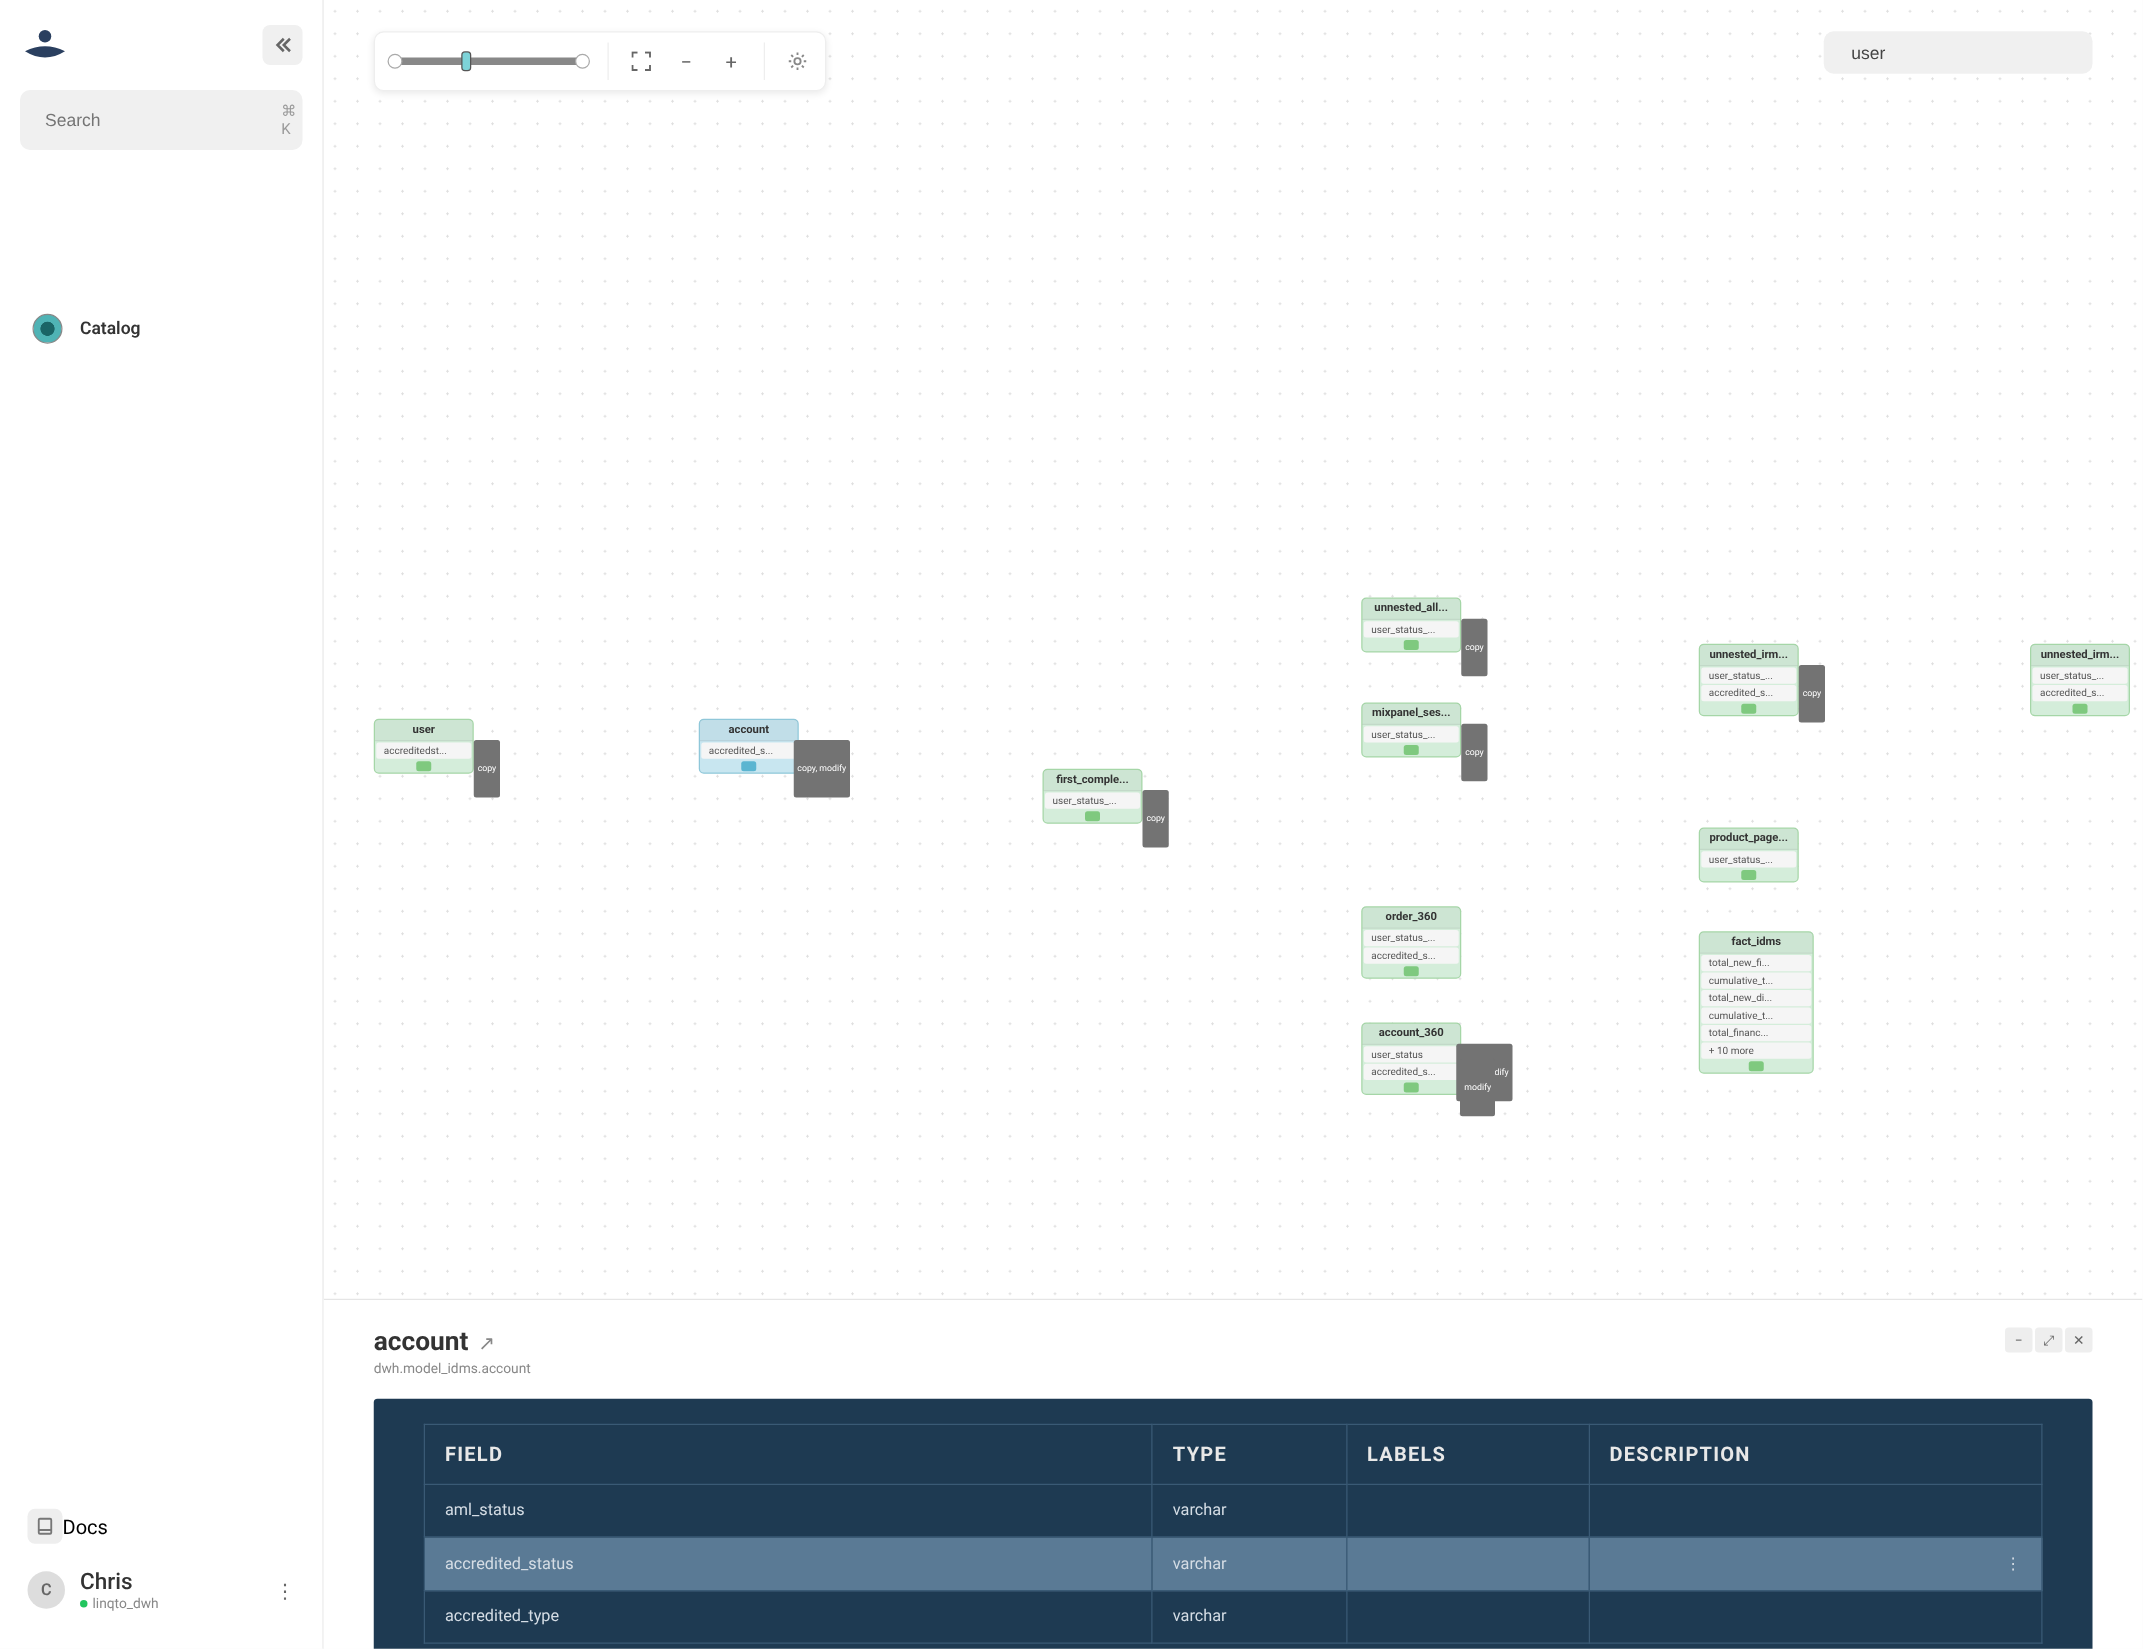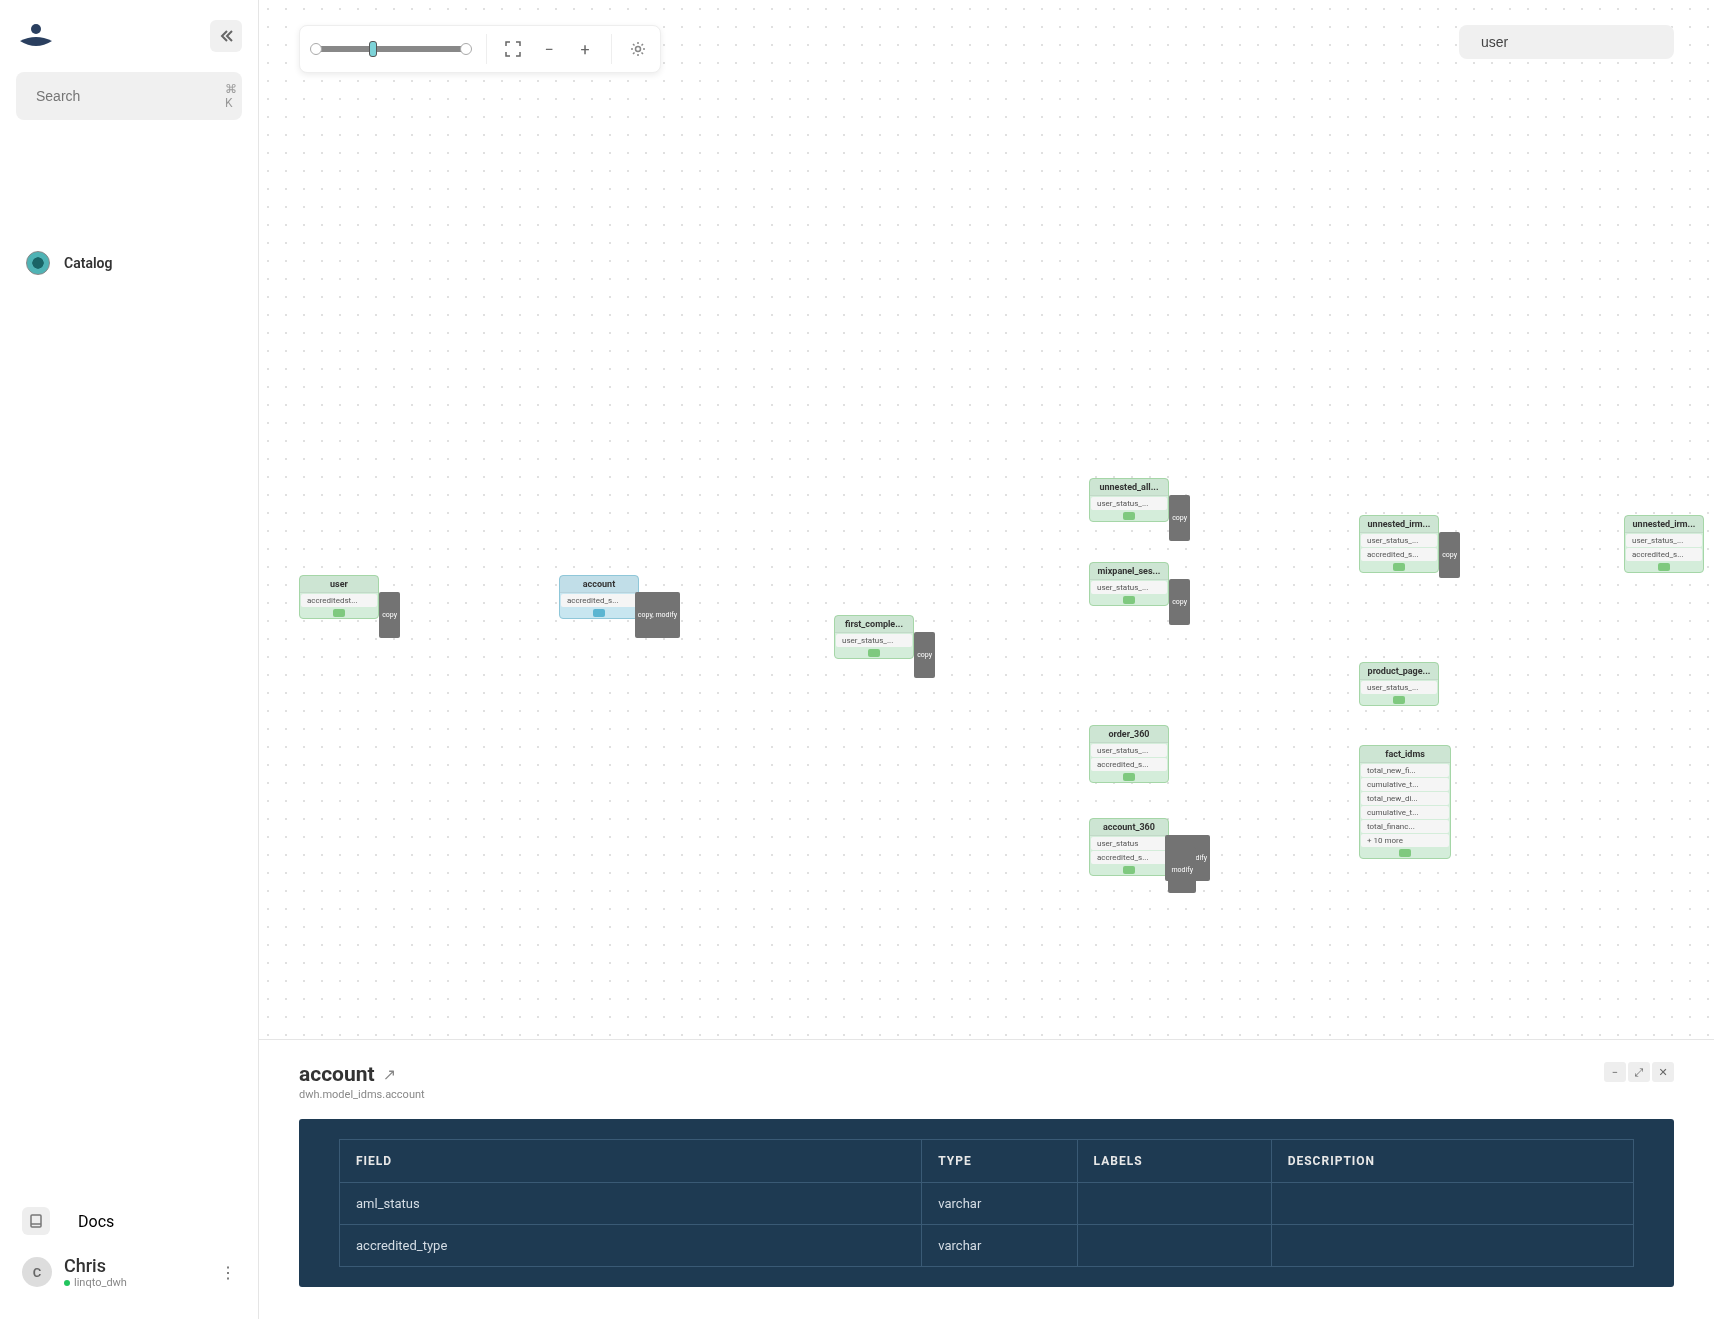--- a/index.html
+++ b/index.html
@@ -12,21 +12,21 @@
 .search-box { background: #f0f0f0; border-radius: 8px; padding: 10px 12px; display: flex; align-items: center; gap: 8px; margin-bottom: 120px; }
 .search-box input { border: none; background: transparent; outline: none; flex: 1; font-size: 14px; color: #666; }
 .search-kbd { font-size: 12px; color: #999; }
 .nav-item { display: flex; align-items: center; gap: 14px; padding: 11px 10px; border-radius: 8px; cursor: pointer; margin-bottom: 4px; }
 .nav-item.active { background: #fff; box-shadow: 0 0 0 1px #e5e5e5; margin-left: -10px; margin-right: -24px; padding-right: 30px; border-radius: 20px 0 0 20px; border-right: none;}
 .nav-icon { width: 24px; height: 24px; border-radius: 50%; }
 .nav-icon.teal { background: radial-gradient(circle, #1a6466 35%, #4fb3b5 38%, #4fb3b5 100%); border: 1px solid #888;}
 .nav-icon.pink { background: radial-gradient(circle, #e63946 35%, #d946a9 38%, #3a2a5a 100%); border: 1px solid #555;}
 .nav-label { font-weight: 600; font-size: 14px; color: #333; }
 .sidebar-bottom { margin-top: auto; }
-.bottom-item { display: flex; align-items: center; gap: 28px; padding: 10px 6px; cursor: pointer; }
+.bottom-item { display: flex; align-items: center; gap: 0; padding: 10px 6px; cursor: pointer; }
 .bottom-icon { width: 28px; height: 28px; background: #eee; border-radius: 6px; display: flex; align-items: center; justify-content: center; color: #666; font-size: 15px;}
 .user-row { display: flex; align-items: center; gap: 12px; padding: 10px 6px; }
 .avatar { width: 30px; height: 30px; background: #ddd; border-radius: 50%; display: flex; align-items: center; justify-content: center; font-weight: 600; color: #666; font-size: 13px;}
 .user-info { flex: 1; }
 .user-name { font-size: 18px; color: #333; font-weight: 500;}
 .user-ws { font-size: 11px; color: #888; display: flex; align-items: center; gap: 4px; text-align: center; }
 .dot-green { width: 6px; height: 6px; background: #22c55e; border-radius: 50%; }
 .more-dots { font-size: 16px; color: #666; cursor: pointer; }
 
 .main { flex: 1; position: relative; background: #fff; }
@@ -55,21 +55,21 @@
 
 .detail-panel { position: absolute; bottom: 0; left: 0; right: 0; background: #fff; border-top: 1px solid #e5e5e5; padding: 22px 40px 0 40px; height: 280px;}
 .detail-header { display: flex; align-items: flex-start; justify-content: space-between; }
 .detail-title-row { display: flex; align-items: center; gap: 8px; }
 .detail-title { font-size: 21px; font-weight: 700; color: #333; }
 .detail-path { font-size: 11px; color: #888; margin-top: 2px;}
 .panel-ctrls { display: flex; gap: 2px;}
 .panel-ctrl { width: 22px; height: 20px; background: #eee; display:flex; align-items:center; justify-content:center; font-size:11px; color:#666; cursor:pointer; border-radius: 3px;}
 .detail-table-wrap { background: #1e3a52; border-radius: 3px; margin-top: 18px; padding: 20px 40px;}
 .detail-table { width: 100%; border-collapse: collapse; }
-.detail-table th { text-align: left; padding: 14px 16px; font-size: 12px; font-weight: 700; letter-spacing: 1px; color: #e8e8e8; border: 1px solid #3a5a75;}
+.detail-table th { text-align: left; padding: 14px 16px; font-size: 16px; font-weight: 700; letter-spacing: 1px; color: #e8e8e8; border: 1px solid #3a5a75;}
 .detail-table td { padding: 13px 16px; font-size: 13px; color: #d5dde5; border: 1px solid #3a5a75;}
 .detail-table tr.selected td { background: #5a7a95; }
 .row-more { float: right; color: #d5dde5;}
 </style>
 </head>
 <body>
 
 <div class="app">
   <div class="sidebar">
     <div class="logo-row">
@@ -306,20 +306,26 @@
             <th>DESCRIPTION</th>
           </tr>
             </thead>
           <tbody>
             <tr>
               <td>aml_status</td>
                 <td>varchar</td>
                 <td></td>
                 <td></td>
             </tr>
+            <tr class="selected">
+              <td>accredited_status</td>
+                <td>varchar</td>
+                <td></td>
+                <td><span></span><span class="row-more">⋮</span></td>
+            </tr>
             <tr>
               <td>accredited_type</td>
                 <td>varchar</td>
                 <td></td>
                 <td></td>
             </tr>
           </tbody>
         </table>
       </div>
     </div>

